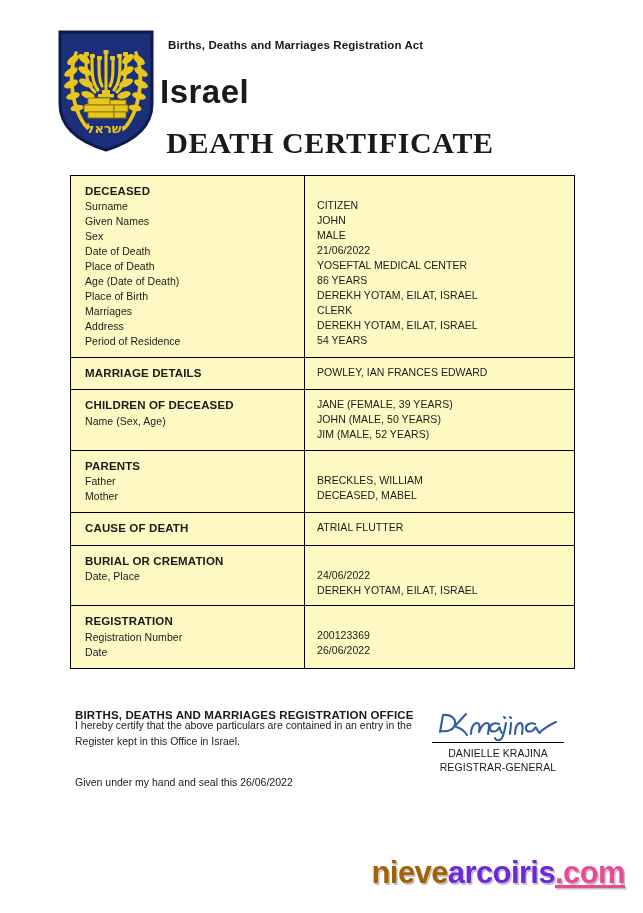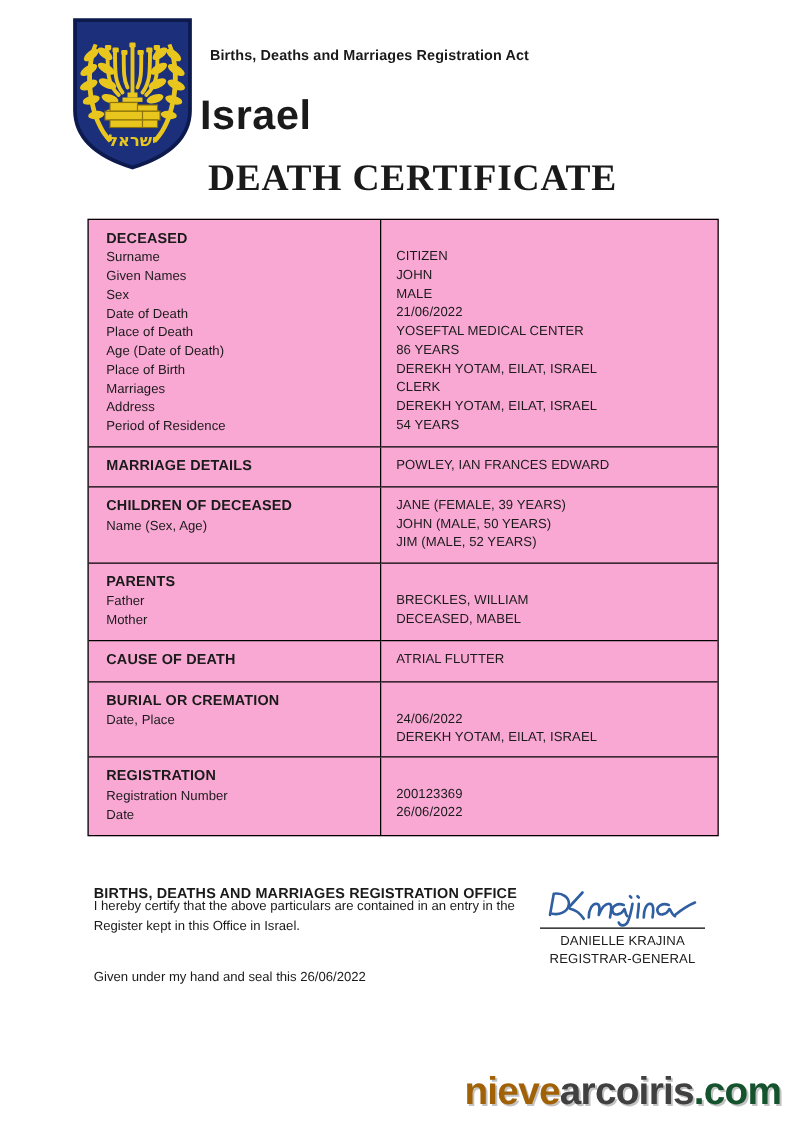--- a/index.html
+++ b/index.html
@@ -17,21 +17,21 @@
   }
 
   
   .header {
     position: relative;
     height: 160px;
   }
   .emblem {
     position: absolute;
     left: 58px;
-    top: 14px;
+    top: 30px;
     width: 96px;
     height: 122px;
     text-align: center;
   }
   .act-line {
     position: absolute;
     left: 168px;
     top: 39px;
     font-size: 11.5px;
     font-weight: bold;
@@ -61,21 +61,21 @@
   }
 
   
   .cert-table {
     position: absolute;
     left: 70px;
     top: 175px;
     width: 503px;
     border: 1.6px solid #000;
     border-collapse: collapse;
-    background: #f9a8d4;
+    background: #fef9c3;
   }
   .cert-table table {
     width: 100%;
     border-collapse: collapse;
     table-layout: fixed;
   }
   .cert-table td {
     vertical-align: top;
     padding: 0;
     border-top: 1.4px solid #000;
@@ -166,22 +166,22 @@
     position: absolute;
     right: 18px;
     bottom: 22px;
     font-size: 31px;
     font-weight: bold;
     letter-spacing: -.6px;
     white-space: nowrap;
     text-shadow: 1.5px 1.5px 0 rgba(120,120,120,.45);
   }
   .wm-a { color: #a16207; }
-  .wm-b { color: #404040; }
-  .wm-c { color: #14532d; }
+  .wm-b { color: #6d28d9; }
+  .wm-c { color: #ec4899; text-decoration: underline; }
 </style>
 </head>
 <body>
 
 <div class="header">
 
   <div class="emblem">
     <svg viewBox="0 0 96 122" width="96" height="122" aria-hidden="true">
       <path d="M2 2 H94 V74 C94 98 74 112 48 120 C22 112 2 98 2 74 Z" fill="#1b2f7a" stroke="#0d1a4d" stroke-width="3"></path>
 

